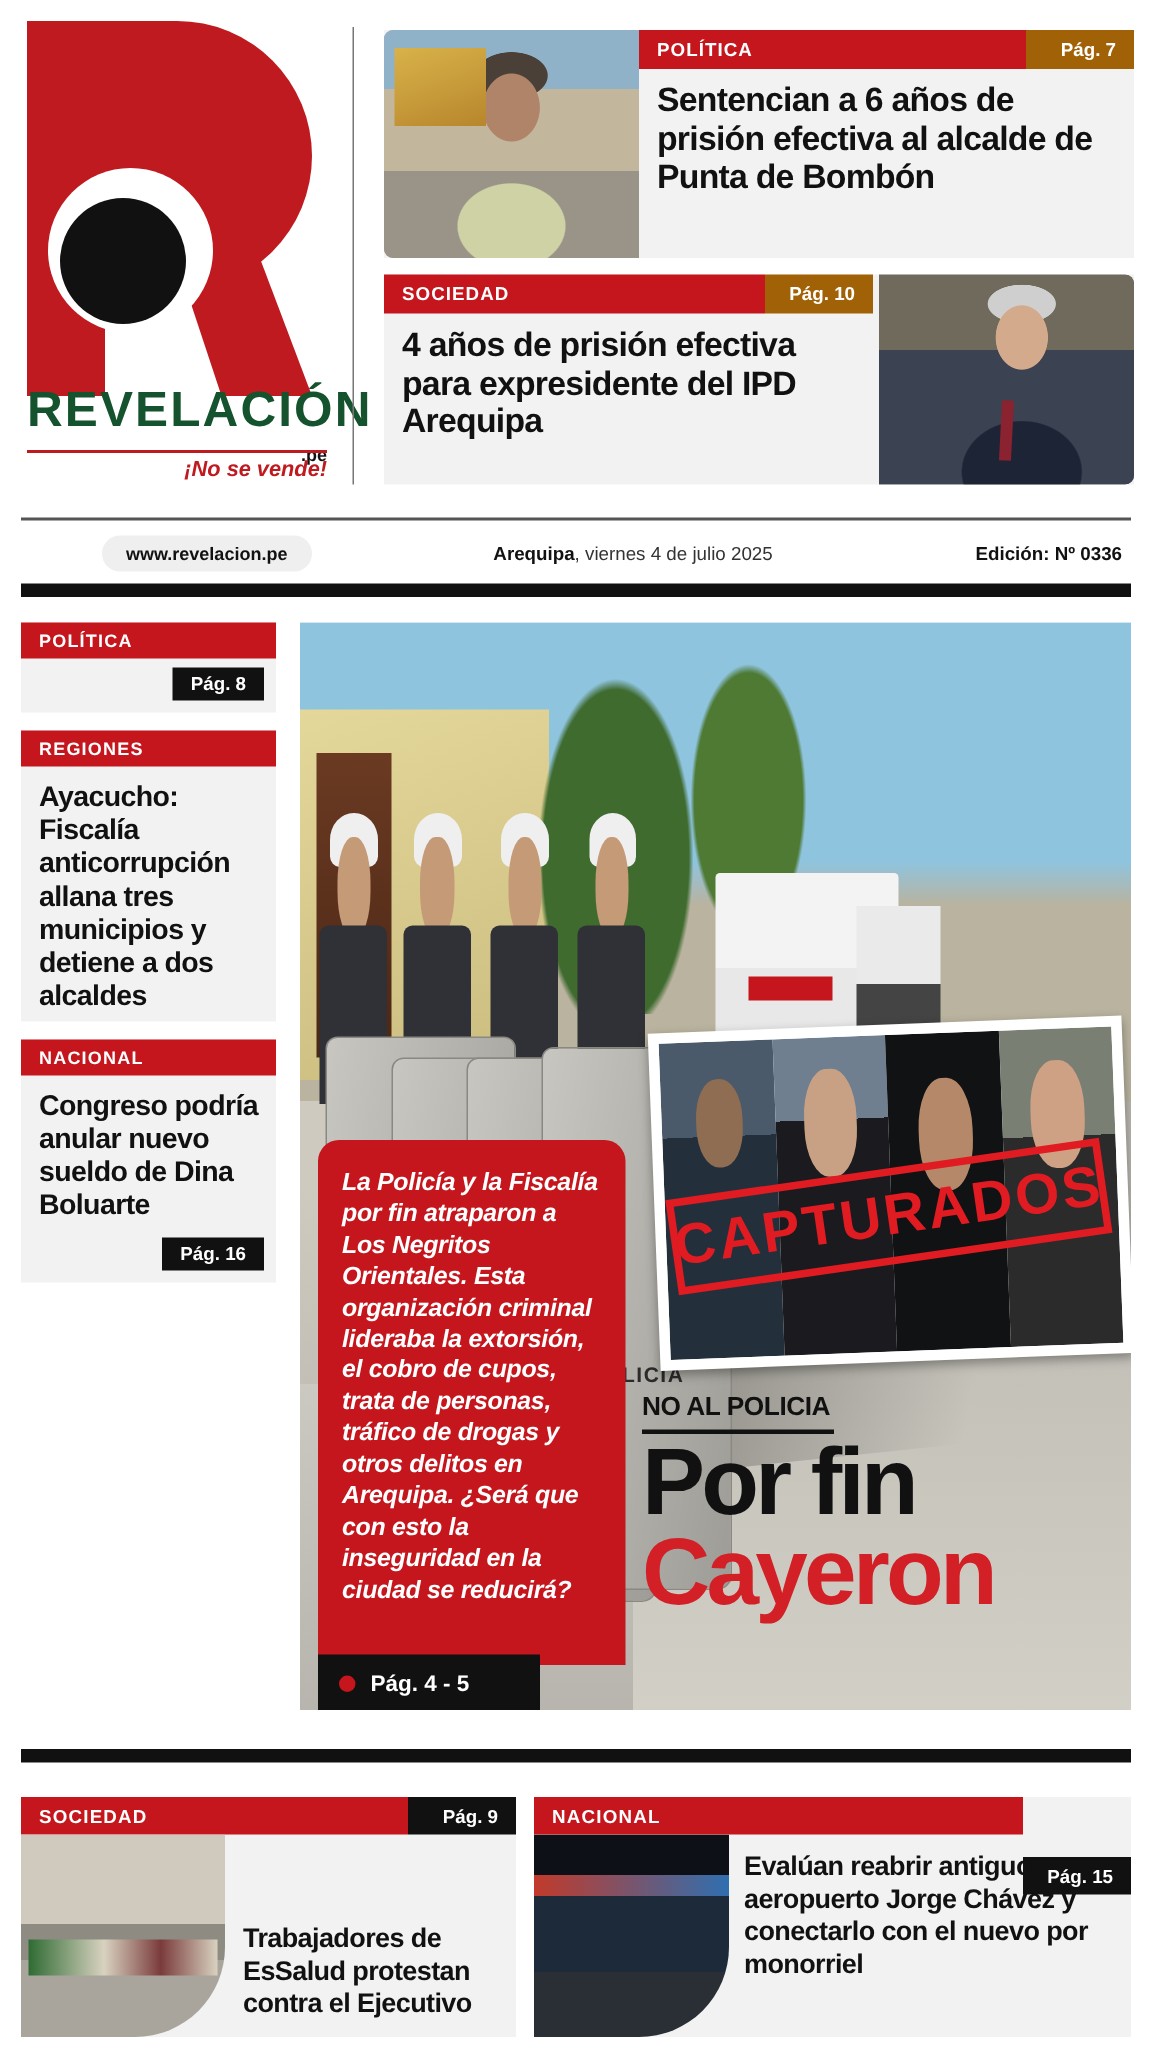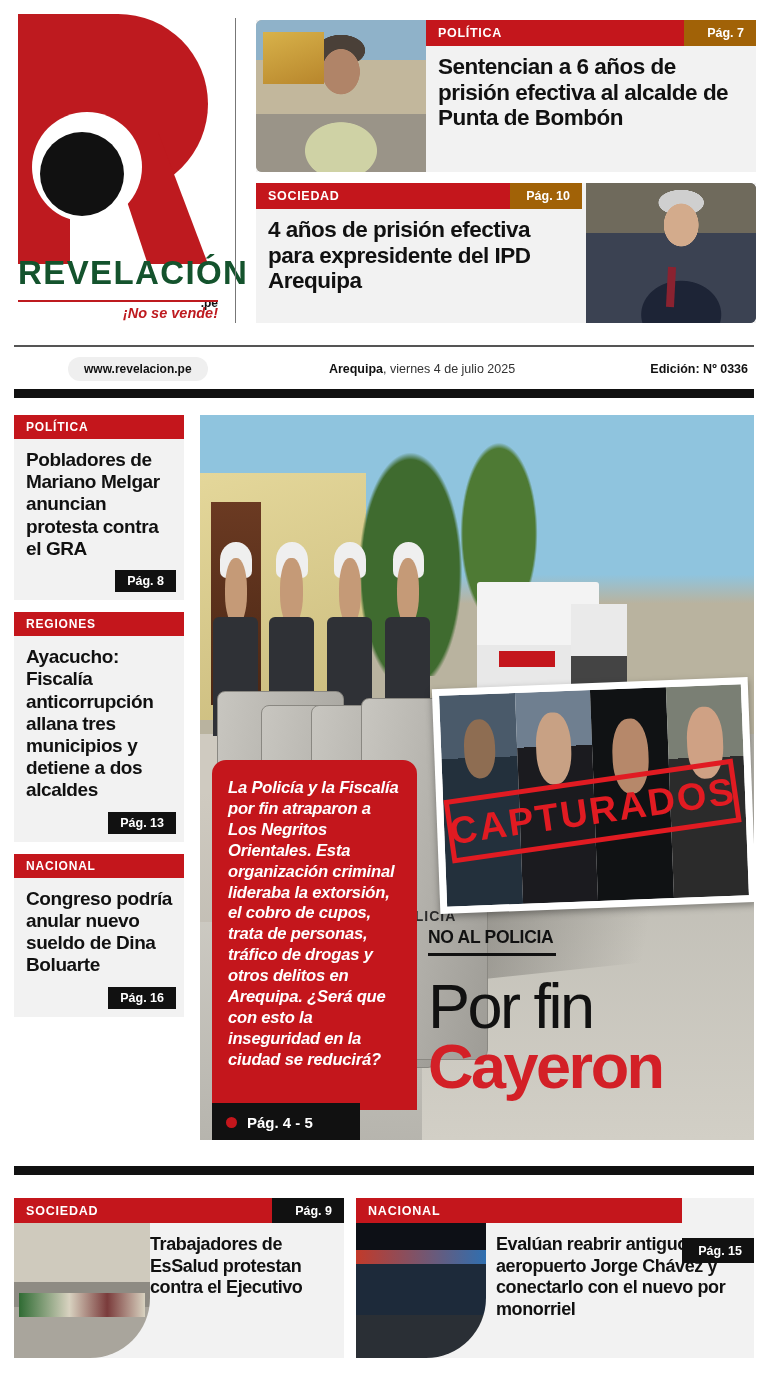--- a/index.html
+++ b/index.html
@@ -251,22 +251,22 @@
     background:#111; display:flex; align-items:center; gap:10px; padding-left:14px;
   }
   .lead-dot { width:11px; height:11px; border-radius:50%; background:#c4161c; }
   .lead-pag span.txt { color:#fff; font-size:15px; font-weight:bold; }
 
   
   .mainhead { position:absolute; left:228px; top:512px; width:320px; }
   .mh-kicker { font-size:17.5px; font-weight:bold; color:#111; letter-spacing:-0.3px; }
   .mh-rule { width:128px; height:2.5px; background:#111; margin-top:5px; }
   .mh-l1 {
-    font-size:63px; font-weight:normal; color:#111; line-height:0.96;
-    margin-top:20px; letter-spacing:-2.5px;
+    font-size:63px; font-weight:bold; color:#111; line-height:0.96;
+    margin-top:2px; letter-spacing:-2.5px;
   }
   .mh-l2 {
     font-size:63px; font-weight:bold; color:#d32027; line-height:0.98;
     letter-spacing:-2.5px;
   }
 
   
   .midbar { position:absolute; left:14px; top:1166px; width:740px; height:9px; background:#111; }
   .bcard { position:absolute; top:1198px; background:#f2f2f2; height:160px; overflow:hidden; }
   .b1 { left:14px; width:330px; }
@@ -285,21 +285,21 @@
   .b2 .bk { width:326px; } .b2 .bp { left:326px;margin-top:40px; }
   .bphoto {
     position:absolute; left:0; top:25px; width:136px; height:135px;
     border-radius:0 0 60px 0; overflow:hidden;
   }
   .b2 .bphoto { width:130px; }
   .bhead {
     position:absolute; top:36px; font-size:18px; font-weight:bold; line-height:1.2;
     color:#111; letter-spacing:-0.4px;
   }
-  .b1 .bhead { left:136px; width:180px; }
+  .b1 .bhead { left:148px; width:180px;margin-top:48px; }
   .b2 .bhead { left:140px; width:256px; }
   .ph-protest {
     position:absolute; inset:0;
     background:
       linear-gradient(180deg,#cfcabd 0 44%, #8e8b83 44% 62%, #a9a59c 62% 100%);
   }
   .ph-protest::after {
     content:""; position:absolute; left:4%; top:52%; width:92%; height:18%;
     background:linear-gradient(90deg,#2f6b33,#d8d2c0 40%,#7a3b3b 70%,#d8d2c0);
   }
@@ -361,32 +361,28 @@
       <b>Arequipa</b><span>, viernes 4 de julio 2025</span>
     </div>
     <div class="edition">Edición: Nº 0336</div>
   </div>
   <div class="blackbar"></div>
 
   <div class="lcol">
 
     <div class="lcard">
       <div class="lkicker">POLÍTICA</div>
-      <div class="lhead">Pobladores de Mariano Melgar anuncian protesta contra el GRA</div>
       <div class="lpag-wrap">
           <div class="lpag">Pág. 8</div>
         </div>
     </div>
 
     <div class="lcard">
       <div class="lkicker">REGIONES</div>
       <div class="lhead">Ayacucho: Fiscalía anticorrupción allana tres municipios y detiene a dos alcaldes</div>
-      <div class="lpag-wrap">
-          <div class="lpag">Pág. 13</div>
-        </div>
     </div>
 
     <div class="lcard">
       <div class="lkicker">NACIONAL</div>
       <div class="lhead">Congreso podría anular nuevo sueldo de Dina Boluarte</div>
       <div class="lpag-wrap">
           <div class="lpag">Pág. 16</div>
         </div>
     </div>
   </div>

